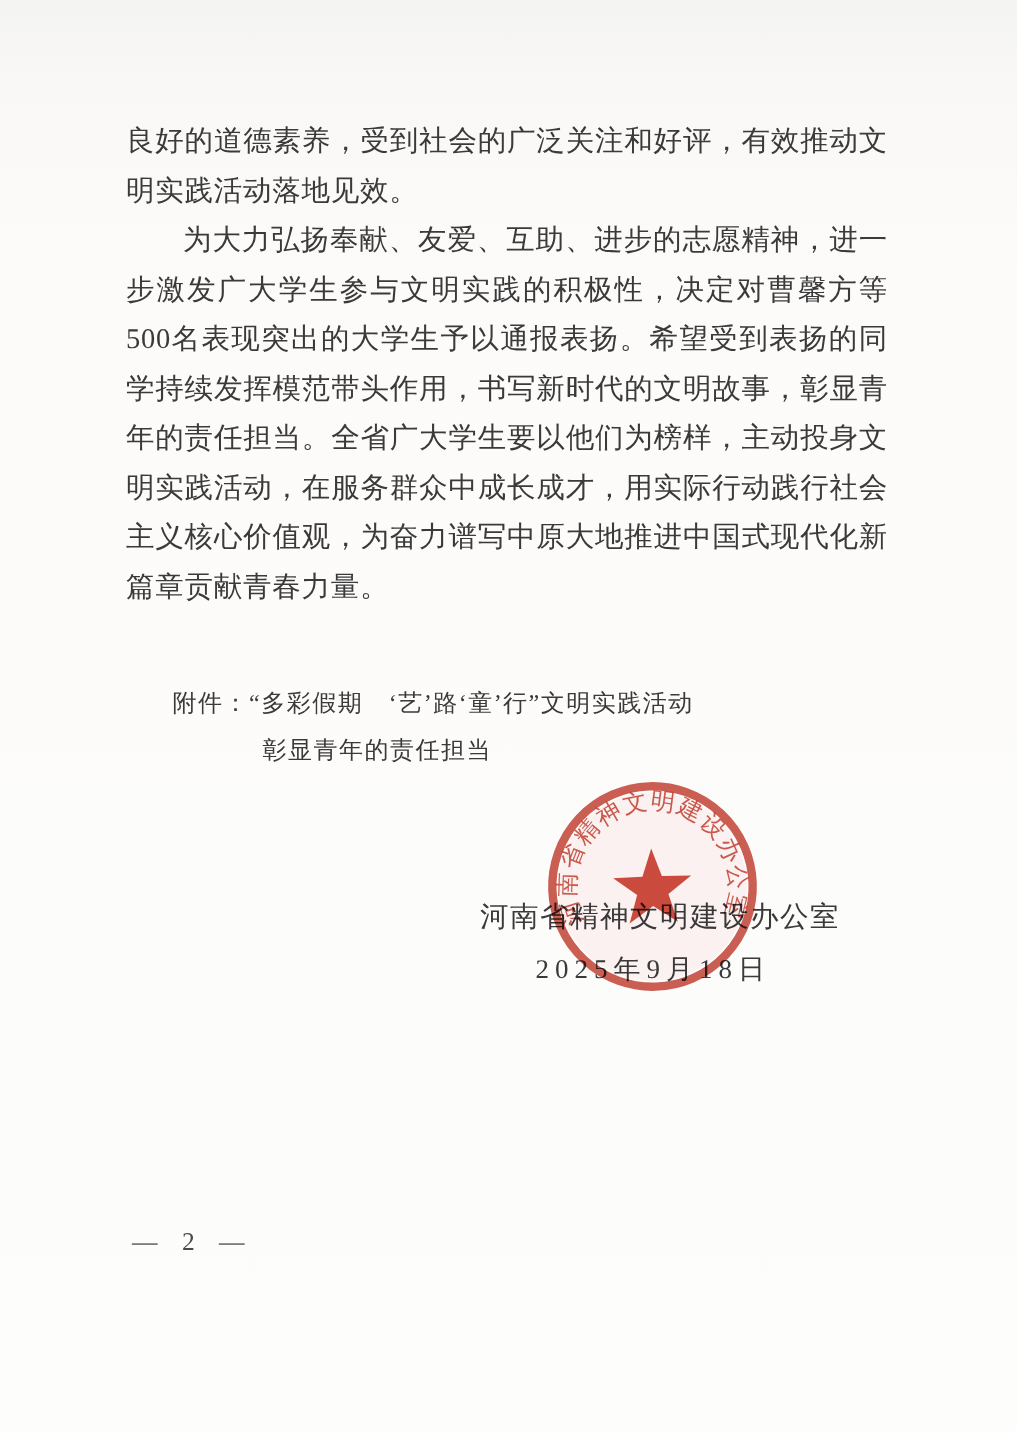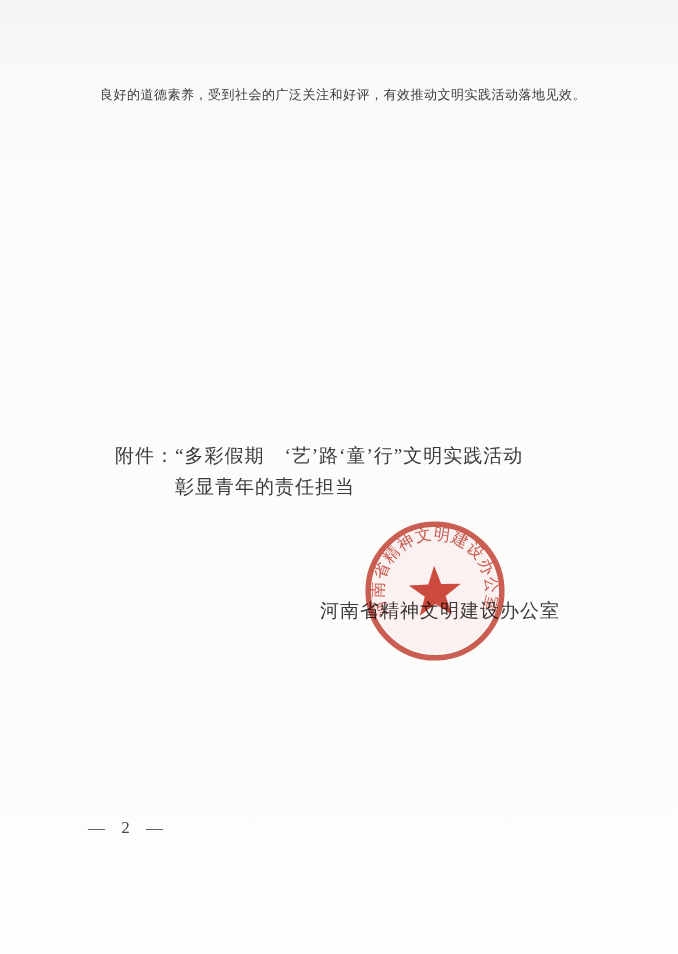--- a/index.html
+++ b/index.html
@@ -12,38 +12,38 @@
     position: relative;
     width: 678px;
     height: 954px;
     margin: 0 auto;
     background: linear-gradient(180deg, #f4f4f2 0%, #f9f8f6 6%, #fcfbfa 20%, #fdfdfc 100%);
     overflow: hidden;
     color: #383838;
   }
   .body-text {
     position: absolute;
-    left: 100px;
+    left: 84px;
     top: 78px;
     width: 508px;
-    font-size: 13px;
+    font-size: 19px;
     line-height: 33px;
     letter-spacing: 0.5px;
     text-align: justify;
     text-justify: inter-ideograph;
     color: #3a3a3a;
   }
   .body-text p { margin: 0; }
   .body-text p.indent { text-indent: 2em; }
   .attachment {
     position: absolute;
     left: 84px;
-    top: 440px;
+    top: 454px;
     width: 520px;
-    font-size: 19px;
+    font-size: 16px;
     line-height: 31px;
     letter-spacing: 1px;
     color: #3a3a3a;
   }
   .attachment .att-line1 { padding-left: 31px; }
   .attachment .att-line2 { padding-left: 91px; }
   .signature {
     position: absolute;
     left: 320px;
     top: 598px;
@@ -81,29 +81,31 @@
     white-space: nowrap;
   }
 </style>
 </head>
 <body>
 
 <div class="page">
 
   <div class="body-text">
     <p>良好的道德素养，受到社会的广泛关注和好评，有效推动文明实践活动落地见效。</p>
+    <p class="indent">为大力弘扬奉献、友爱、互助、进步的志愿精神，进一步激发广大学生参与文明实践的积极性，决定对曹馨方等500名表现突出的大学生予以通报表扬。希望受到表扬的同学持续发挥模范带头作用，书写新时代的文明故事，彰显青年的责任担当。全省广大学生要以他们为榜样，主动投身文明实践活动，在服务群众中成长成才，用实际行动践行社会主义核心价值观，为奋力谱写中原大地推进中国式现代化新篇章贡献青春力量。</p>
   </div>
 
   <div class="attachment">
     <div class="att-line1">附件：“多彩假期　‘艺’路‘童’行”文明实践活动</div>
     <div class="att-line2">彰显青年的责任担当</div>
   </div>
 
   <div class="signature">河南省精神文明建设办公室</div>
 
+  <div class="issue-date">2025年9月18日</div>
 
   <svg class="seal" viewBox="0 0 164 164">
 
     <circle cx="82" cy="82" r="62" fill="rgba(198,58,43,0.06)"></circle>
 
     <circle cx="82" cy="82" r="66" fill="none" stroke="#c23a2b" stroke-width="5.5" stroke-opacity="0.88"></circle>
 
     <defs>
       <path id="sealTextArc" d="M 35.8 103.6 A 51 51 0 1 1 128.2 103.6" fill="none"></path>
     </defs>

